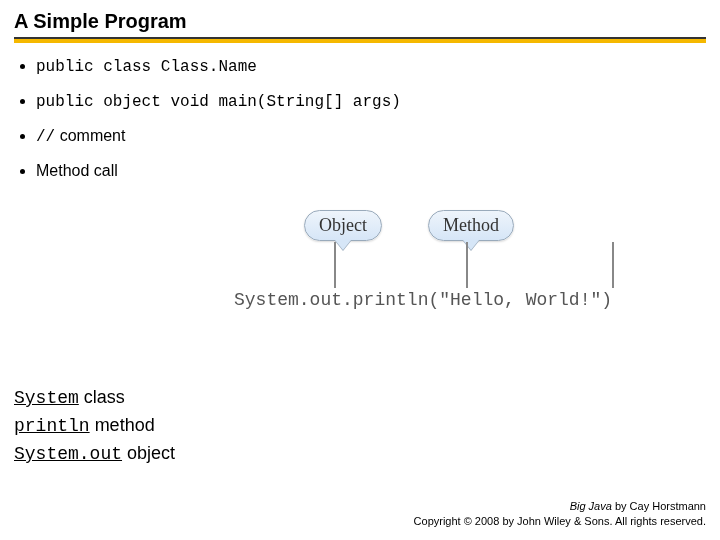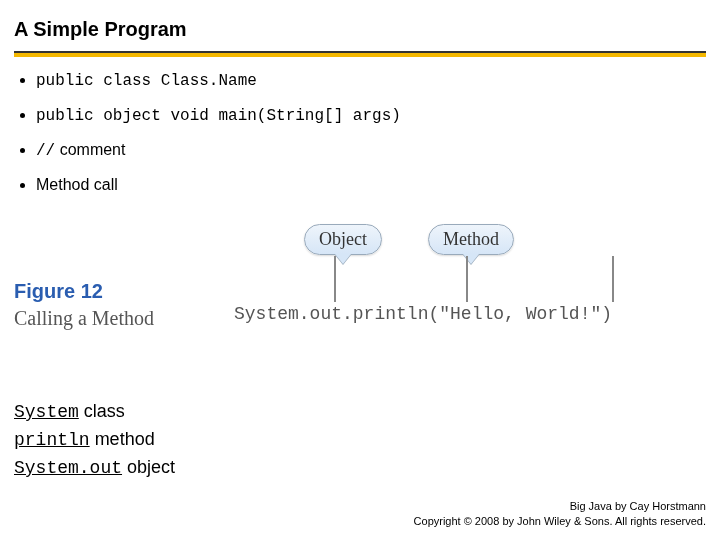--- a/index.html
+++ b/index.html
@@ -8,24 +8,23 @@
     height: 540px;
     background: #fff;
     font-family: Arial, Helvetica, sans-serif;
     color: #000;
     position: relative;
     padding: 10px 14px;
   }
   .title {
     font-size: 20px;
     font-weight: bold;
-    padding-bottom: 10px;
+    padding-bottom: 4px;
     border-bottom: 2px solid #333;
     margin-bottom: 0;
-    margin-top: 8px;
   }
   .accent-bar {
     height: 4px;
     background: #f5b800;
     margin-bottom: 14px;
   }
   ul.bullets {
     list-style: disc;
     padding-left: 22px;
   }
@@ -109,21 +108,21 @@
   .summary .mono { font-size: 18px; text-decoration: underline; }
   .footer {
     position: absolute;
     right: 14px;
     bottom: 12px;
     text-align: right;
     font-size: 11px;
     color: #000;
     line-height: 1.3;
   }
-  .footer .booktitle { }
+  .footer .booktitle { font-style: italic; }
 </style>
 </head>
 <body>
 
 <div class="title">A Simple Program</div>
 <div class="accent-bar"></div>
 
 <ul class="bullets">
   <li>
     <span class="mono">public class </span><span class="mono italic">Class.Name</span>
@@ -133,24 +132,20 @@
   </li>
   <li>
     <span class="mono">//</span><span> comment</span>
   </li>
   <li>
     <span>Method call</span>
   </li>
 </ul>
 
 <div class="figure-area">
-  <div class="fig-label">
-    <div class="fig-num">Figure 12</div>
-    <div class="fig-title">Calling a Method</div>
-  </div>
 
   <div class="bubble b1">
     <span>Object</span>
     <div class="tail"></div>
   </div>
   <div class="bubble b2">
     <span>Method</span>
     <div class="tail"></div>
   </div>
 

